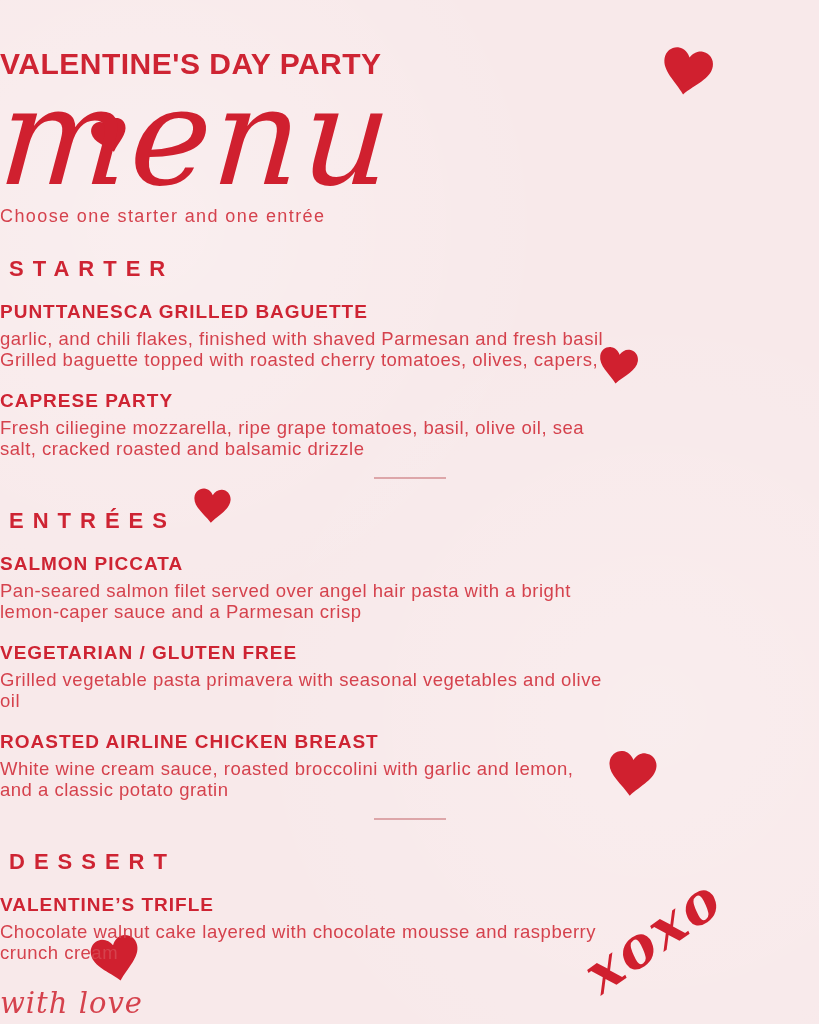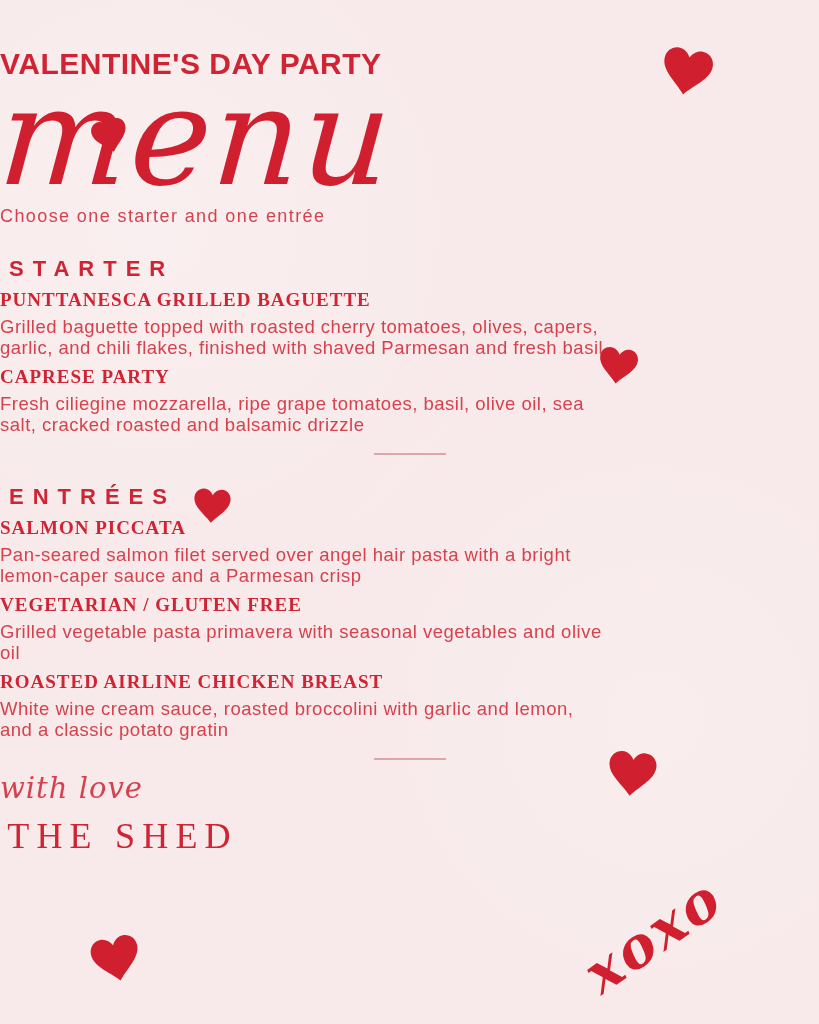--- a/index.html
+++ b/index.html
@@ -31,34 +31,34 @@
   }
   .subtitle {
     margin-top:12px; font-size:18px; 
     letter-spacing:1.4px; color:var(--body-red,#d5424d);
   }
   .section-heading {
     margin-top:30px; font-size:22px; line-height:24px; font-weight:700;
     letter-spacing:9px; text-indent:9px; color:var(--heading-red,#ce2433);
   }
   .item-name {
-    margin-top:8px; font-size:19px; line-height:22px; font-weight:700;
-    letter-spacing:1px; color:var(--heading-red,#ce2433);font-family:Liberation Serif, serif;
+    margin-top:20px; font-size:19px; line-height:22px; font-weight:700;
+    letter-spacing:1px; color:var(--heading-red,#ce2433);
   }
   .item-desc {
     margin-top:5px; font-size:18.5px; line-height:21px;
     letter-spacing:.5px; color:var(--body-red,#d5424d);
   }
   .item-desc span { display:block; }
   .divider {
     width:72px; height:2px; margin:18px auto 0;
     background:var(--divider-pink,#dda6a9); border:none;
   }
   .tagline {
-    margin-top:12px;
+    margin-top:24px;
     font-family:"DejaVu Serif", serif; font-style:italic;
     font-size:29px; line-height:32px; letter-spacing:1px;
     color:var(--body-red,#d5424d);
   }
   .brand {
     margin-top:5px;
     font-family:"Liberation Serif", serif; font-weight:400;
     font-size:36px; line-height:54px; letter-spacing:.2em; text-indent:.2em;
     color:var(--heading-red,#ce2433);
   }
@@ -119,22 +119,22 @@
   <div class="content">
     <div class="eyebrow">VALENTINE'S DAY PARTY</div>
     <div class="script-title">menu</div>
     <div class="subtitle">Choose one starter and one entrée</div>
 
     <section>
       <div class="section-heading">STARTER</div>
       <div>
         <div class="item-name">PUNTTANESCA GRILLED BAGUETTE</div>
         <div class="item-desc">
+          <span>garlic, and chili flakes, finished with shaved Parmesan and fresh basil</span>
           <span>Grilled baguette topped with roasted cherry tomatoes, olives, capers,</span>
-          <span>garlic, and chili flakes, finished with shaved Parmesan and fresh basil</span>
         </div>
       </div>
       <div>
         <div class="item-name">CAPRESE PARTY</div>
         <div class="item-desc">
           <span>Fresh ciliegine mozzarella, ripe grape tomatoes, basil, olive oil, sea</span>
           <span>salt, cracked roasted and balsamic drizzle</span>
         </div>
       </div>
     </section>
@@ -161,18 +161,28 @@
         <div class="item-name">ROASTED AIRLINE CHICKEN BREAST</div>
         <div class="item-desc">
           <span>White wine cream sauce, roasted broccolini with garlic and lemon,</span>
           <span>and a classic potato gratin</span>
         </div>
       </div>
     </section>
 
     <hr class="divider">
 
+    <section>
+      <div class="section-heading">DESSERT</div>
+      <div>
+        <div class="item-name">VALENTINE’S TRIFLE</div>
+        <div class="item-desc">
+          <span>Chocolate walnut cake layered with chocolate mousse and raspberry</span>
+          <span>crunch cream</span>
+        </div>
+      </div>
+    </section>
 
     <div class="tagline">with love</div>
     <div class="brand">THE SHED</div>
   </div>
 
 </div>
 
 </body></html>

